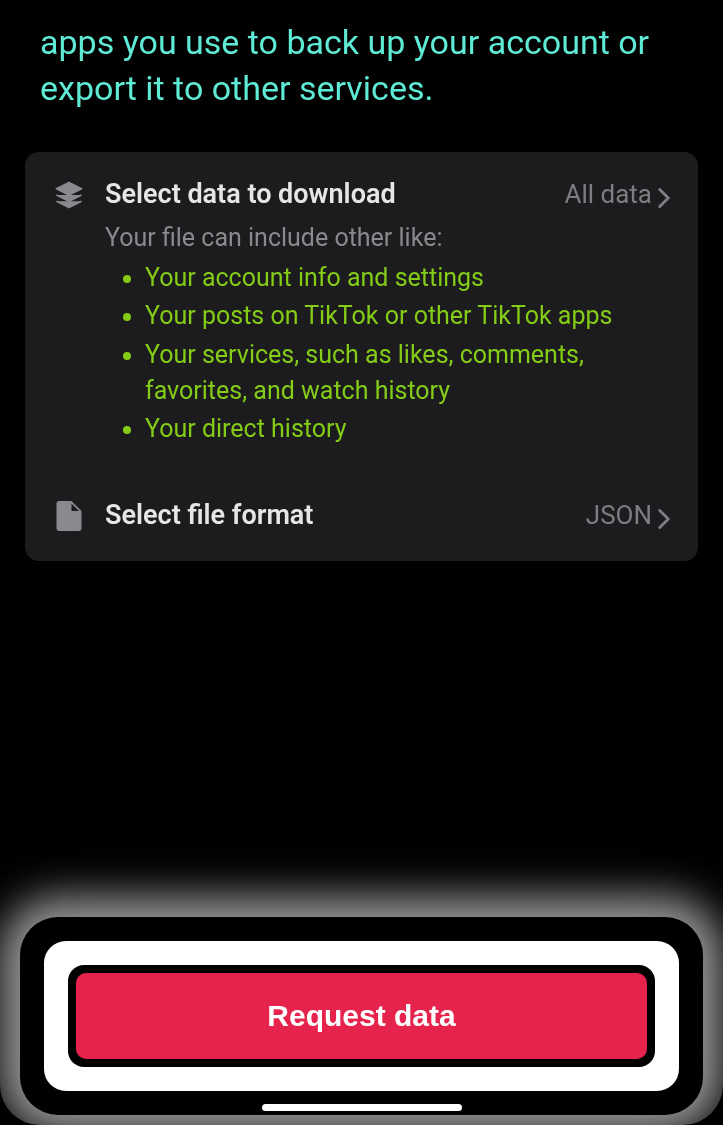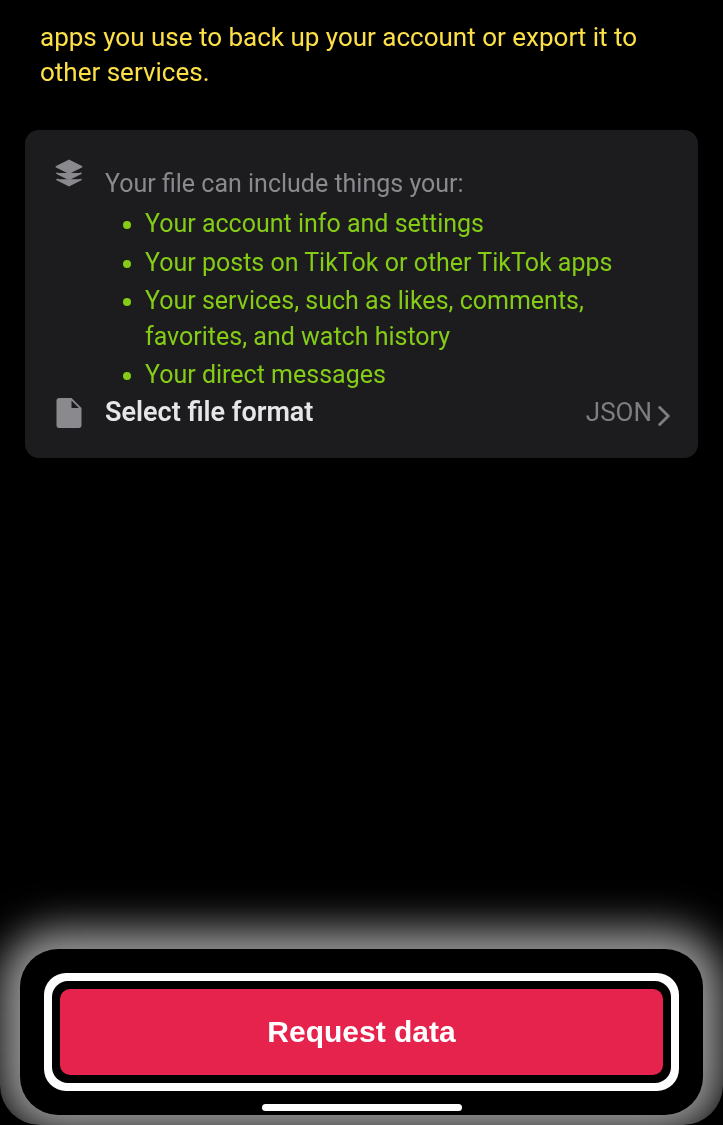--- a/index.html
+++ b/index.html
@@ -10,37 +10,38 @@
     body {
       width: 723px;
       height: 1125px;
       background: #000;
       font-family: -apple-system, BlinkMacSystemFont, "Segoe UI", Roboto, sans-serif;
       position: relative;
       overflow: hidden;
       border-radius: 40px;
     }
     .top-text {
-      color: #fde047;
-      font-size: 26px;
+      color: #5eead4;
+      font-size: 34px;
       line-height: 1.35;
       padding: 20px 40px 0 40px;
     }
     .card {
       background: #1c1c1e;
       margin: 40px 25px 0 25px;
       border-radius: 14px;
       padding: 26px 28px 26px 28px;
     }
     .card-row {
       display: flex;
       align-items: flex-start;
       gap: 20px;
     }
     .card-row.spaced {
+      margin-top: 50px;
     }
     .icon-col {
       width: 32px;
       flex-shrink: 0;
       display: flex;
       justify-content: center;
       padding-top: 2px;
     }
     .content-col {
       flex: 1;
@@ -102,21 +103,21 @@
       position: absolute;
       inset: -10px;
       border-radius: 38px;
       box-shadow: 0 0 40px 20px rgba(255,255,255,0.6);
       z-index: 0;
     }
     .glow-inner {
       position: relative;
       background: #fff;
       border-radius: 22px;
-      padding: 8px;
+      padding: 24px;
       z-index: 1;
     }
     .black-frame {
       background: #000;
       border-radius: 16px;
       padding: 8px;
     }
     .request-btn {
       width: 100%;
       background: #e6234d;
@@ -149,26 +150,37 @@
 
   <div class="card-row">
     <div class="icon-col">
       <span>
         <svg width="30" height="30" viewBox="0 0 24 24" fill="#8a8a8e">
           <path d="M12 2L2 7l10 5 10-5-10-5zM2 12l10 5 10-5M2 17l10 5 10-5" stroke="#8a8a8e" stroke-width="1.5" fill="#8a8a8e" stroke-linejoin="round"></path>
         </svg>
       </span>
     </div>
     <div class="content-col">
-      <div class="sub-text">Your file can include things your:</div>
+      <div class="row-header">
+        <div class="row-title">Select data to download</div>
+        <div class="row-value">
+          <span>All data</span>
+          <span class="chevron">
+            <svg width="12" height="20" viewBox="0 0 8 14" fill="none">
+              <path d="M1 1l6 6-6 6" stroke="#7d7d82" stroke-width="2" stroke-linecap="round" stroke-linejoin="round"></path>
+            </svg>
+          </span>
+        </div>
+      </div>
+      <div class="sub-text">Your file can include other like:</div>
       <ul class="sub-list" id="bullets">
           <li>Your account info and settings</li>
           <li>Your posts on TikTok or other TikTok apps</li>
           <li>Your services, such as likes, comments, favorites, and watch history</li>
-          <li>Your direct messages</li>
+          <li>Your direct history</li>
         </ul>
     </div>
   </div>
 
   <div class="card-row spaced">
     <div class="icon-col">
       <span>
         <svg width="26" height="30" viewBox="0 0 20 24" fill="#8a8a8e">
           <path d="M12 0H2C0.9 0 0 0.9 0 2v20c0 1.1 0.9 2 2 2h16c1.1 0 2-0.9 2-2V8l-8-8zM12 2l6 6h-6V2z"></path>
         </svg>

